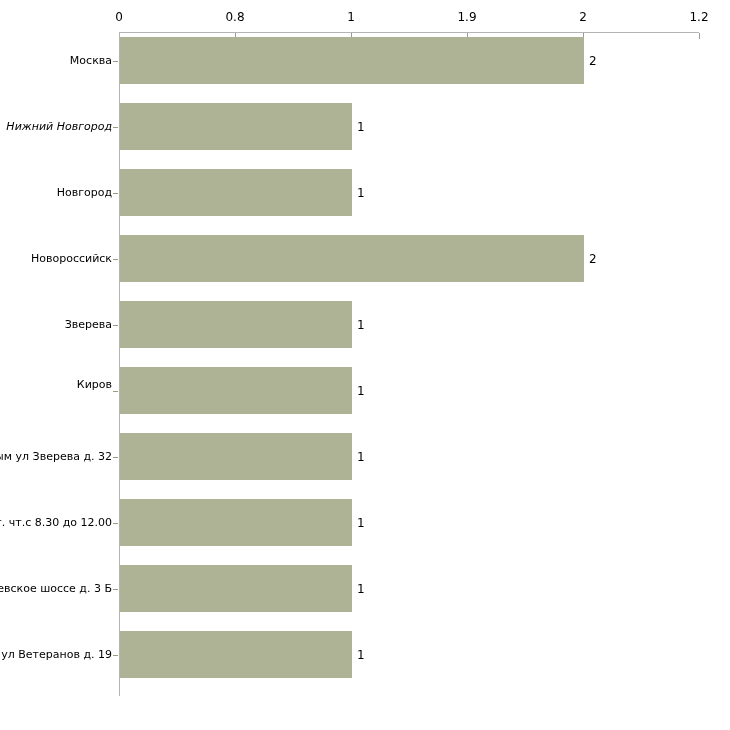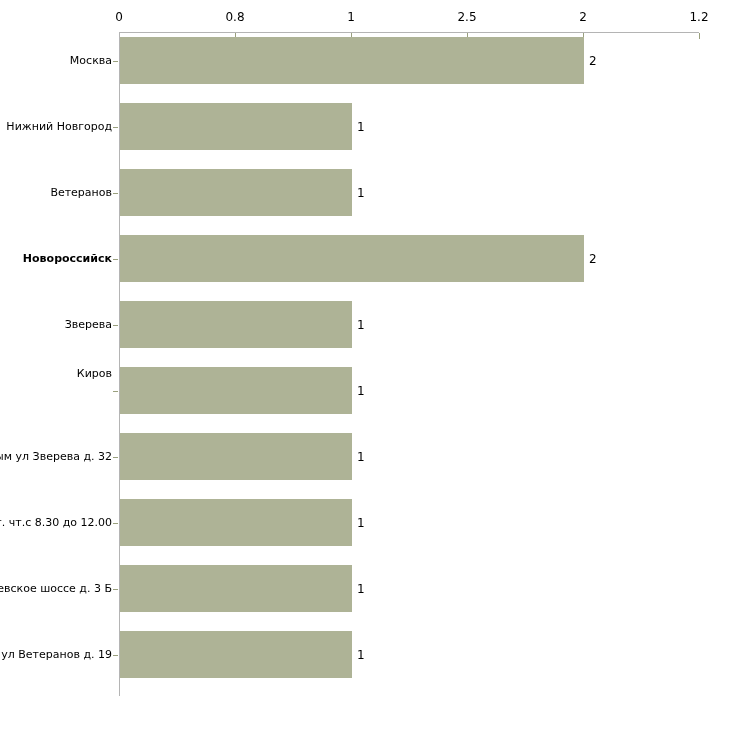--- a/index.html
+++ b/index.html
@@ -120,61 +120,61 @@
   <div id="left-axis"></div>
 
   <div id="x-ticks-layer">
       <div class="x-tick first" style="left: 119px;"></div>
       <div class="x-tick-label" style="left: 119px;">0</div>
       <div class="x-tick" style="left: 235px;"></div>
       <div class="x-tick-label" style="left: 235px;">0.8</div>
       <div class="x-tick" style="left: 351px;"></div>
       <div class="x-tick-label" style="left: 351px;">1</div>
       <div class="x-tick" style="left: 467px;"></div>
-      <div class="x-tick-label" style="left: 467px;">2.5</div>
+      <div class="x-tick-label" style="left: 467px;">1.9</div>
       <div class="x-tick" style="left: 583px;"></div>
       <div class="x-tick-label" style="left: 583px;">2</div>
       <div class="x-tick" style="left: 699px;"></div>
       <div class="x-tick-label" style="left: 699px;">1.2</div>
     </div>
   <div id="plot-area">
       <div class="bar-row" style="top: 37px; height: 47px;">
         <div class="bar" title="Москва: 2" style="width: 464px; height: 47px; background: rgb(174, 179, 150);"></div>
         <div class="bar-value" style="left: 589px; top: 16.5px;">2</div>
         <div class="cat-label" style="top: 16.5px; right: 618px;">Москва</div>
         <div class="cat-tick" style="top: 23.5px;"></div>
       </div>
       <div class="bar-row" style="top: 103px; height: 47px;">
         <div class="bar" title="Нижний Новгород: 1" style="width: 232px; height: 47px; background: rgb(174, 179, 150);"></div>
         <div class="bar-value" style="left: 357px; top: 16.5px;">1</div>
-        <div class="cat-label" style="top: 16.5px; right: 618px;">Нижний Новгород</div>
+        <div class="cat-label" style="top: 16.5px; right: 618px; font-style: italic;">Нижний Новгород</div>
         <div class="cat-tick" style="top: 23.5px;"></div>
       </div>
       <div class="bar-row" style="top: 169px; height: 47px;">
         <div class="bar" title="Краснодар: 1" style="width: 232px; height: 47px; background: rgb(174, 179, 150);"></div>
         <div class="bar-value" style="left: 357px; top: 16.5px;">1</div>
-        <div class="cat-label" style="top: 16.5px; right: 618px;">Ветеранов</div>
+        <div class="cat-label" style="top: 16.5px; right: 618px;">Новгород</div>
         <div class="cat-tick" style="top: 23.5px;"></div>
       </div>
       <div class="bar-row" style="top: 235px; height: 47px;">
         <div class="bar" title="Новороссийск: 2" style="width: 464px; height: 47px; background: rgb(174, 179, 150);"></div>
         <div class="bar-value" style="left: 589px; top: 16.5px;">2</div>
-        <div class="cat-label" style="top: 16.5px; right: 618px; font-weight: bold;">Новороссийск</div>
+        <div class="cat-label" style="top: 16.5px; right: 618px;">Новороссийск</div>
         <div class="cat-tick" style="top: 23.5px;"></div>
       </div>
       <div class="bar-row" style="top: 301px; height: 47px;">
         <div class="bar" title="Тюмень: 1" style="width: 232px; height: 47px; background: rgb(174, 179, 150);"></div>
         <div class="bar-value" style="left: 357px; top: 16.5px;">1</div>
         <div class="cat-label" style="top: 16.5px; right: 618px;">Зверева</div>
         <div class="cat-tick" style="top: 23.5px;"></div>
       </div>
       <div class="bar-row" style="top: 367px; height: 47px;">
         <div class="bar" title="Киров: 1" style="width: 232px; height: 47px; background: rgb(174, 179, 150);"></div>
         <div class="bar-value" style="left: 357px; top: 16.5px;">1</div>
-        <div class="cat-label" style="top: 0; right: 618px;">Киров</div>
+        <div class="cat-label" style="top: 11px; right: 618px;">Киров</div>
         <div class="cat-tick" style="top: 23.5px;"></div>
       </div>
       <div class="bar-row" style="top: 433px; height: 47px;">
         <div class="bar" title="дым ул Зверева д. 32: 1" style="width: 232px; height: 47px; background: rgb(174, 179, 150);"></div>
         <div class="bar-value" style="left: 357px; top: 16.5px;">1</div>
         <div class="cat-label" style="top: 16.5px; right: 618px;">дым ул Зверева д. 32</div>
         <div class="cat-tick" style="top: 23.5px;"></div>
       </div>
       <div class="bar-row" style="top: 499px; height: 47px;">
         <div class="bar" title="вт. чт.с 8.30 до 12.00: 1" style="width: 232px; height: 47px; background: rgb(174, 179, 150);"></div>

